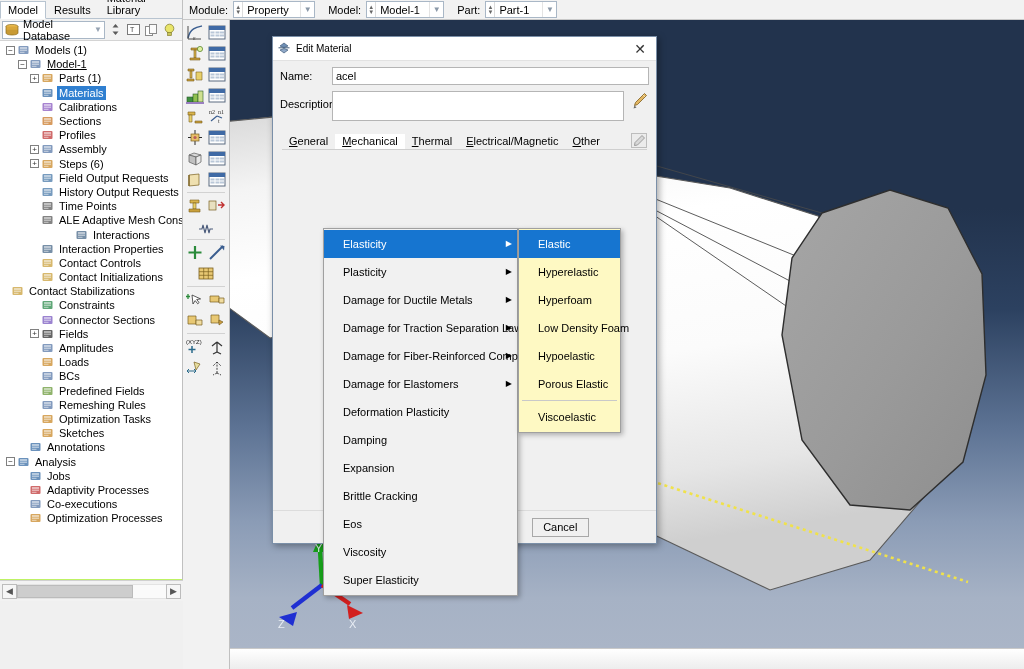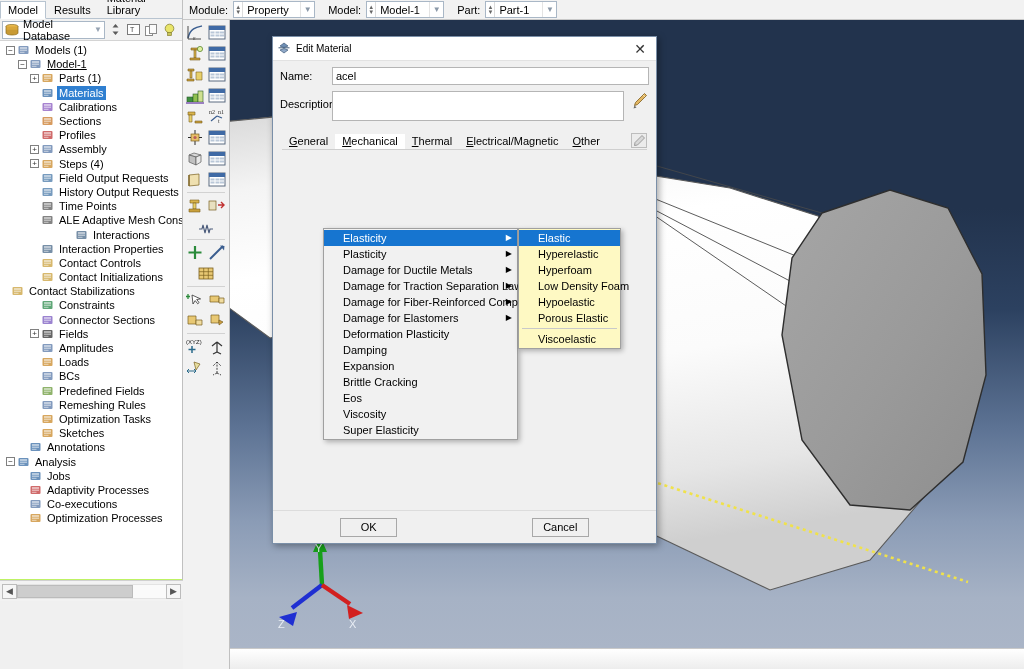--- a/index.html
+++ b/index.html
@@ -194,21 +194,21 @@
     position: absolute; left: 323px; top: 228px; width: 195px;
     background: #f1f1f1; border: 1px solid #a0a0a0; padding: 1px 0;
     box-shadow: 2px 2px 5px rgba(0,0,0,0.28); z-index: 40;
   }
   #menu-elas {
     position: absolute; left: 518px; top: 228px; width: 103px;
     background: #fef9c3; border: 1px solid #a0a0a0; padding: 1px 0;
     box-shadow: 2px 2px 5px rgba(0,0,0,0.28); z-index: 41;
   }
   .mrow {
-    display: flex; align-items: center; height: 16px;
+    display: flex; align-items: center; height: 28px;
     padding: 0 4px 0 19px; font-size: 11px; white-space: nowrap;
     position: relative;
   }
   .mrow.hl { background: #1675d0; color: #fff; }
   .mrow .arr {
     position: absolute; right: 5px; font-size: 8px; line-height: 8px;
   }
   .msep { height: 1px; background: #c9c9c9; margin: 2px 3px; }
   u { text-decoration: underline; }
 </style>
@@ -345,21 +345,21 @@
           <span class="tlabel">Assembly</span>
         </div>
         <div class="trow" style="padding-left: 30px;">
           <span class="exp">+</span>
           <span class="tico"><svg width="13" height="12" viewBox="0 0 13 12">
               <rect x="1.5" y="2" width="10" height="8" rx="1" fill="#c98a2a" opacity=".75"></rect>
               <rect x="3" y="3.4" width="7" height="1.2" fill="#ffffff" opacity=".85"></rect>
               <rect x="3" y="5.6" width="7" height="1.2" fill="#ffffff" opacity=".6"></rect>
               <rect x="3" y="7.8" width="4.5" height="1.1" fill="#ffffff" opacity=".5"></rect>
             </svg></span>
-          <span class="tlabel">Steps (4)</span>
+          <span class="tlabel">Steps (6)</span>
         </div>
         <div class="trow" style="padding-left: 30px;">
           <span class="exp blank"></span>
           <span class="tico"><svg width="13" height="12" viewBox="0 0 13 12">
               <rect x="1.5" y="2" width="10" height="8" rx="1" fill="#4a7aa8" opacity=".75"></rect>
               <rect x="3" y="3.4" width="7" height="1.2" fill="#ffffff" opacity=".85"></rect>
               <rect x="3" y="5.6" width="7" height="1.2" fill="#ffffff" opacity=".6"></rect>
               <rect x="3" y="7.8" width="4.5" height="1.1" fill="#ffffff" opacity=".5"></rect>
             </svg></span>
           <span class="tlabel">Field Output Requests</span>

